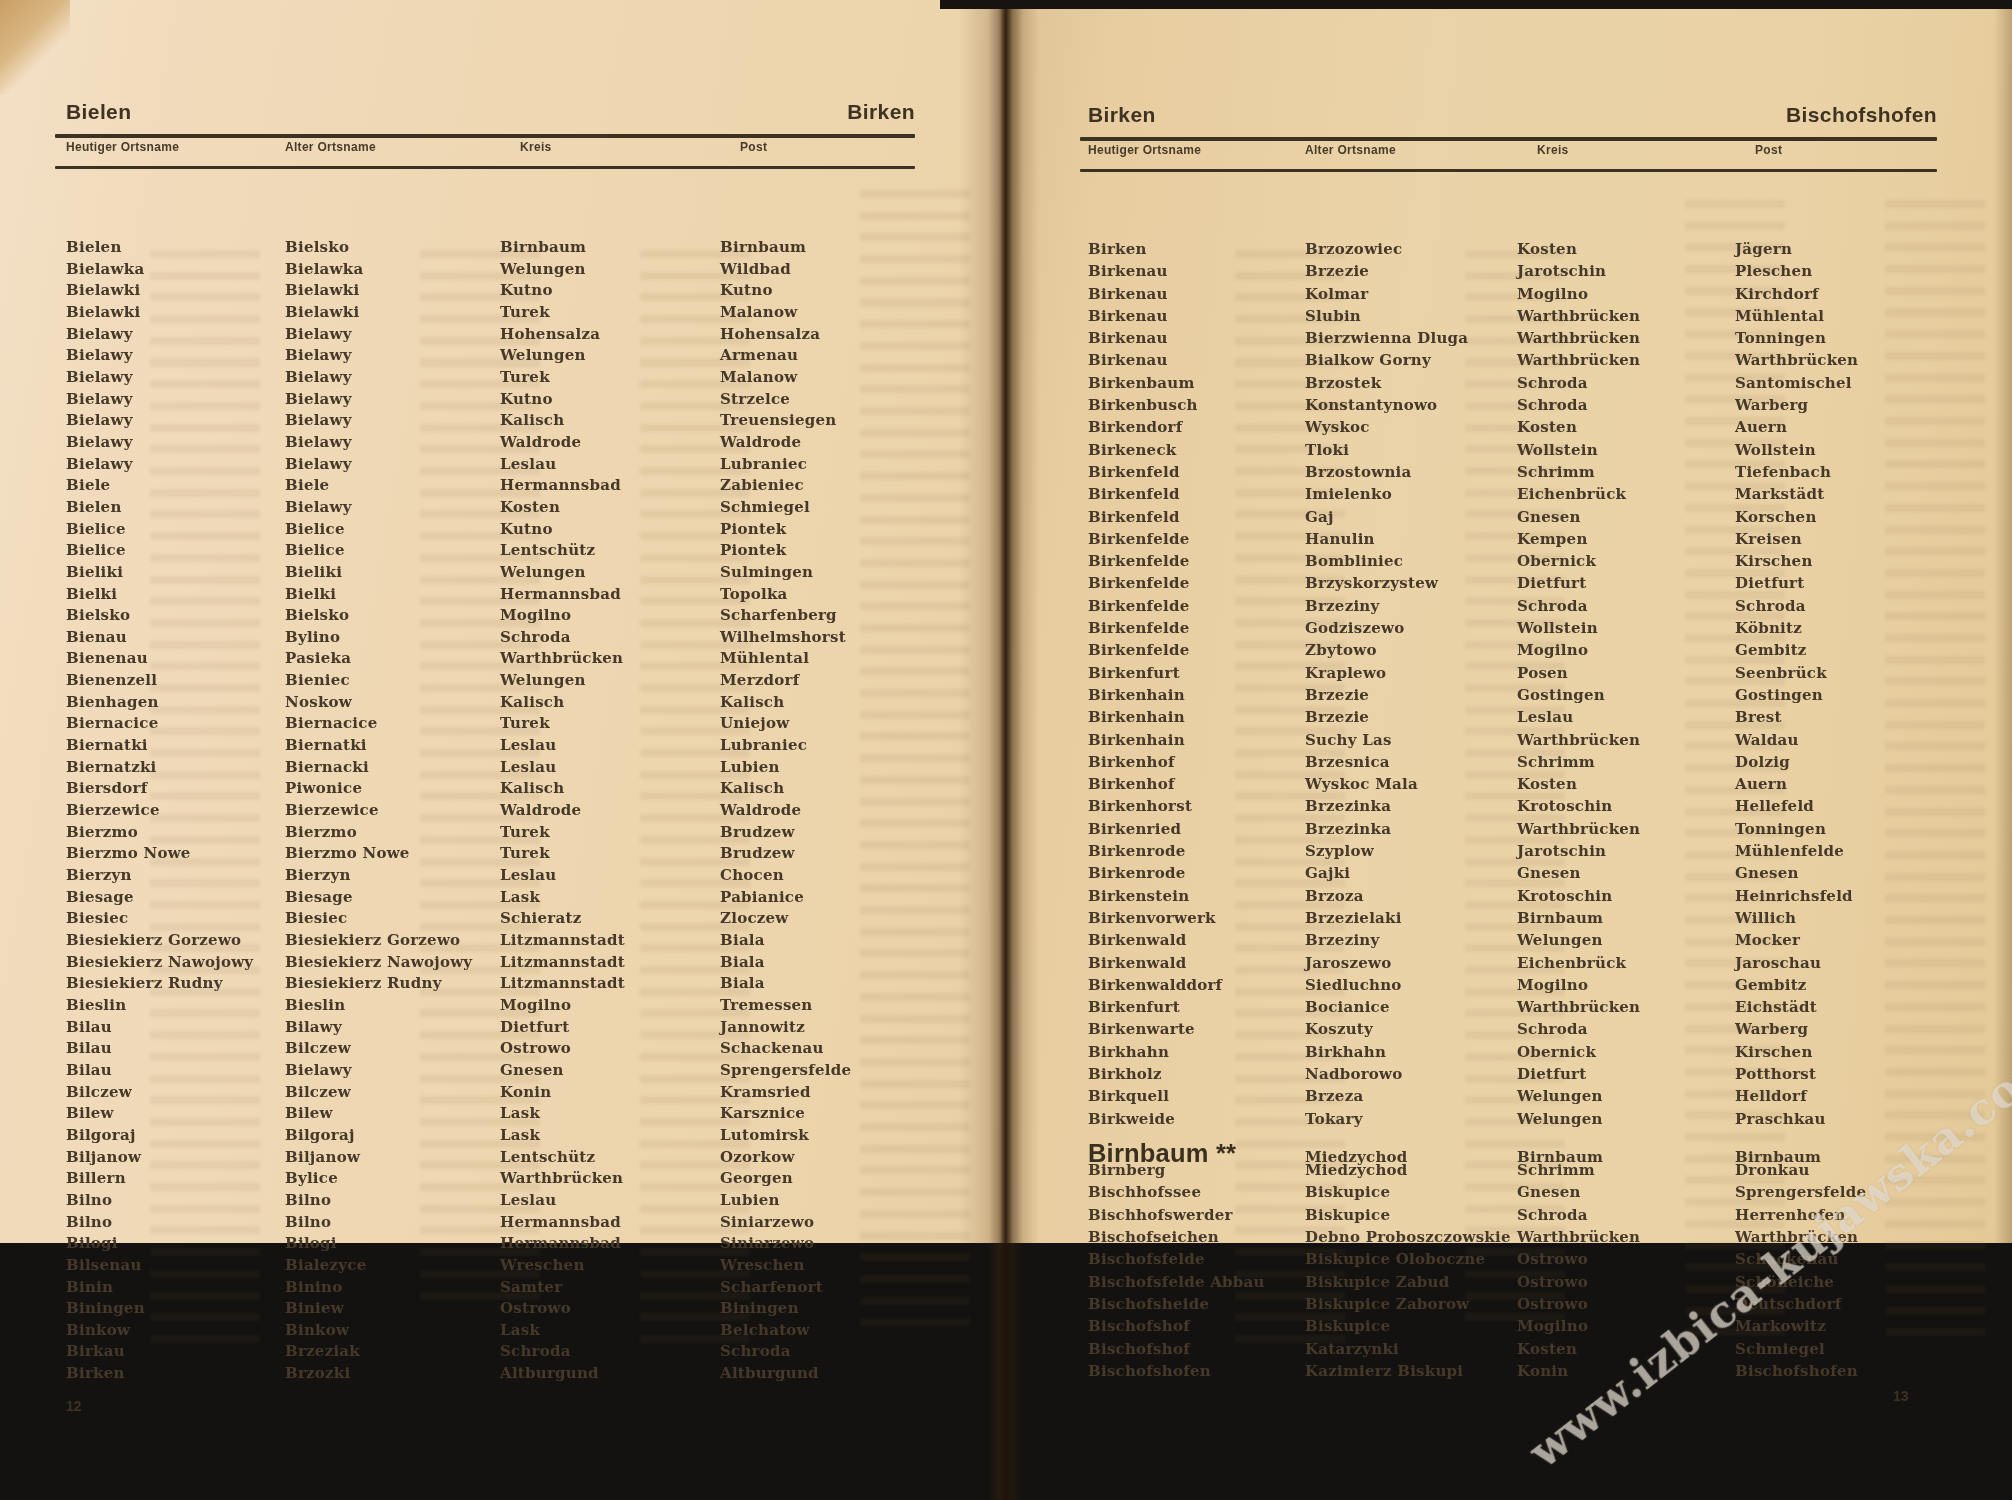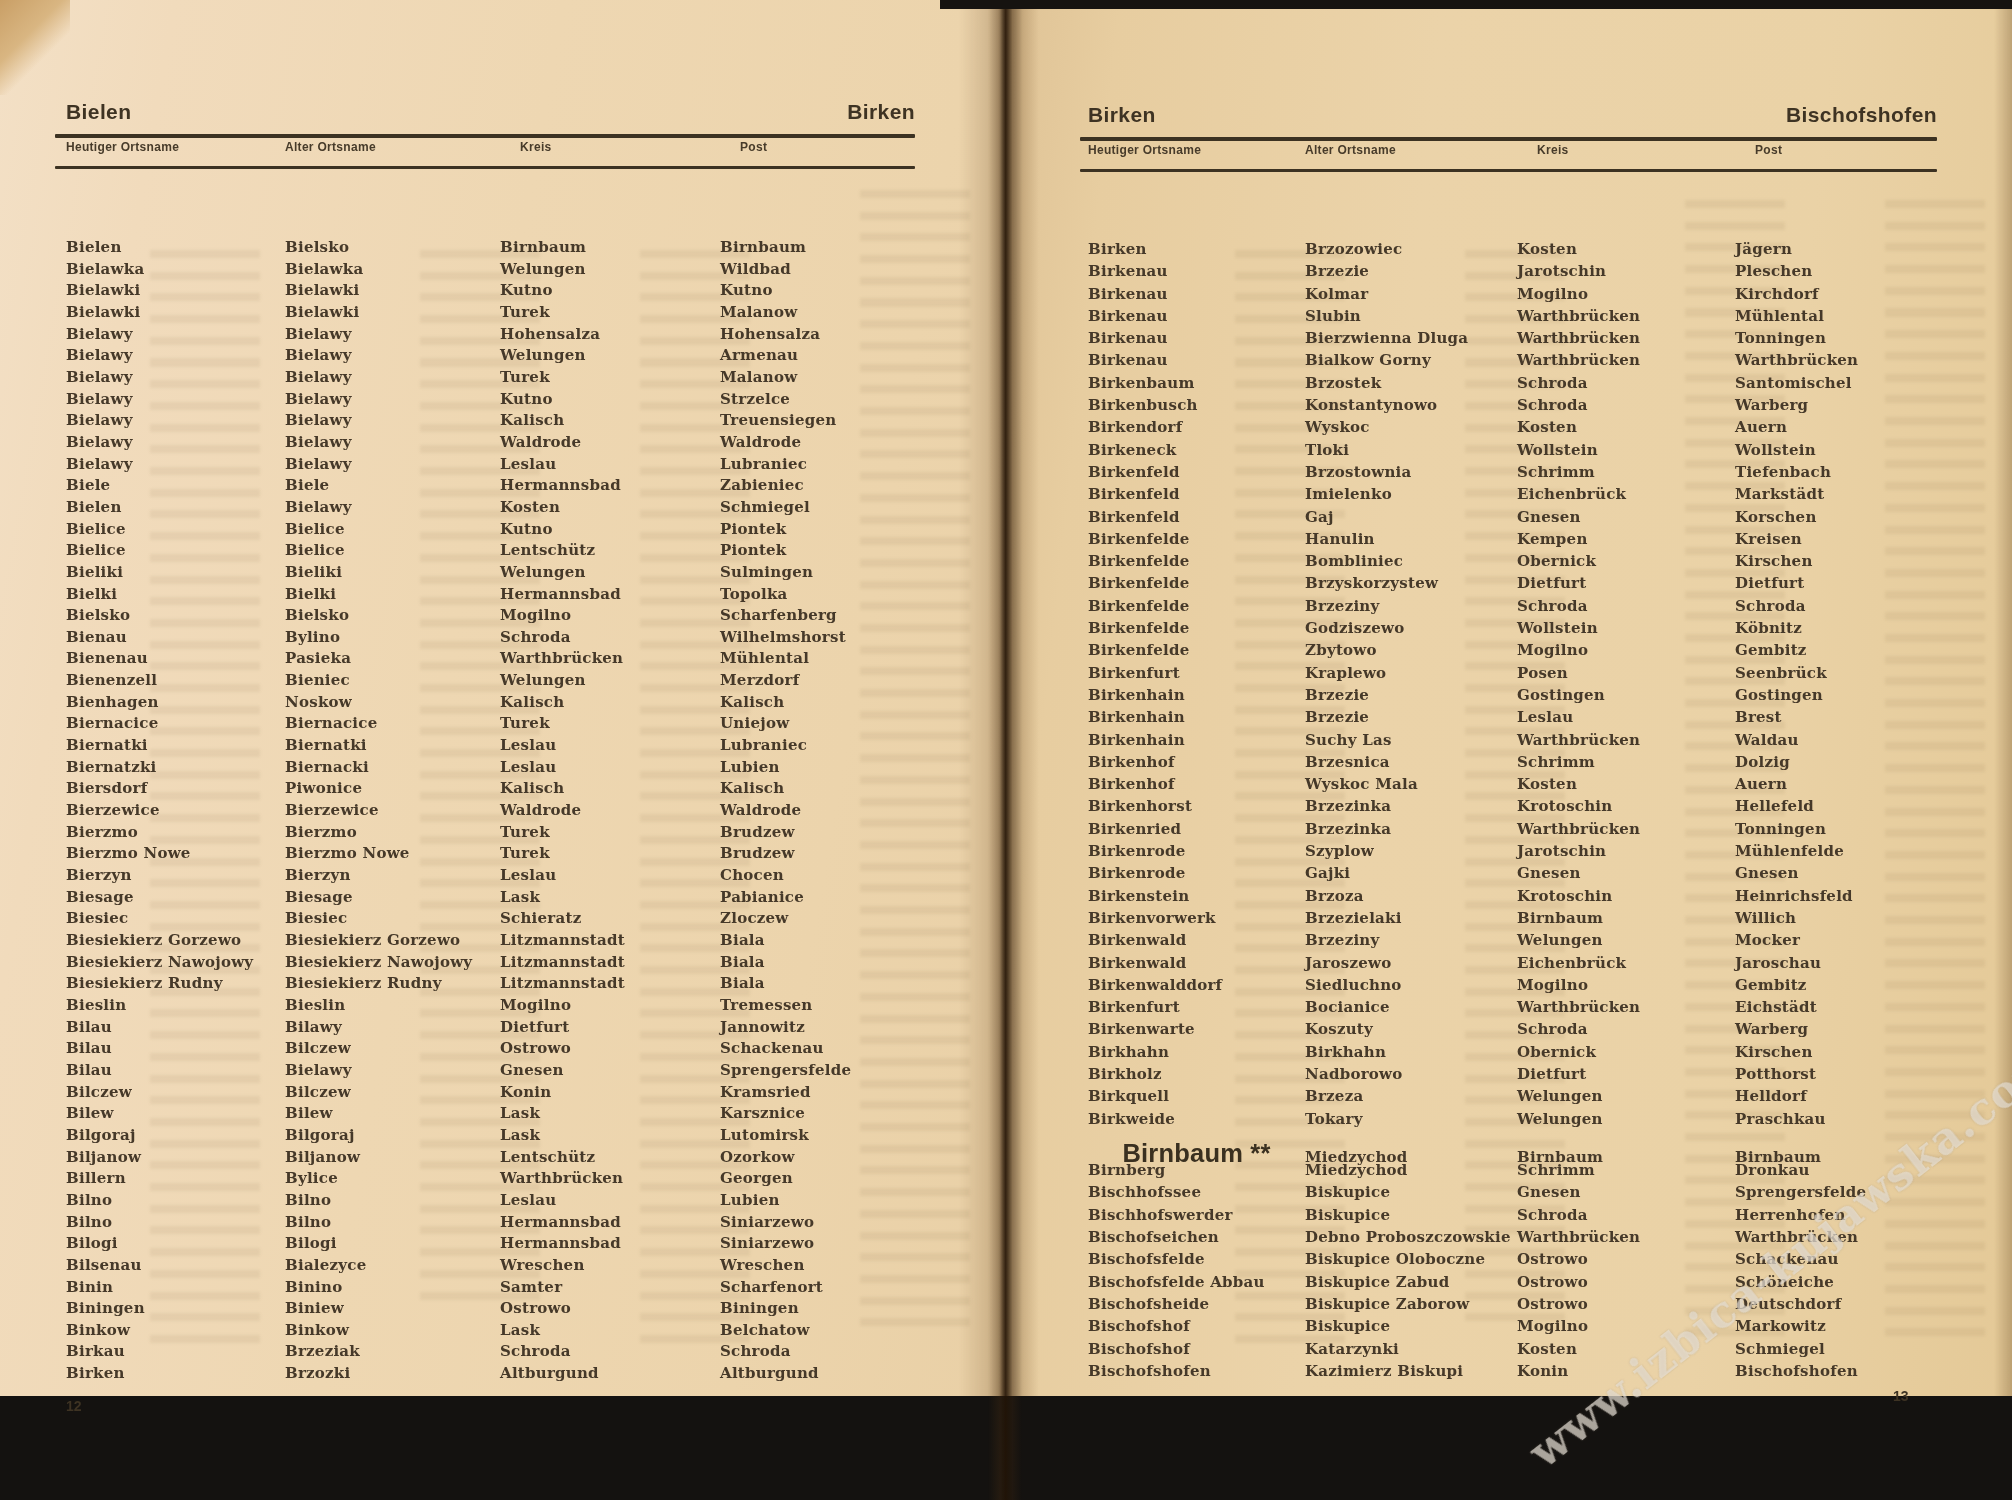--- a/index.html
+++ b/index.html
@@ -1,19 +1,19 @@
 <!DOCTYPE html>
 <html><head>
 <meta charset="utf-8">
 <style>
   html,body{margin:0;padding:0;background:#141210;}
   .spread{position:relative;width:2012px;height:1500px;overflow:hidden;
           font-family:"DejaVu Serif",serif;}
   
-  .page{position:absolute;top:0;height:1396px;}
+  .page{position:absolute;top:0;height:1243px;}
   .page-left{left:0;width:1005px;
     background:linear-gradient(100deg,#f3e0c6 0%,#f1dbbc 14%,#eed7b2 45%,#ecd4ac 78%,#e9d0a6 100%);}
   .page-left::before{content:"";position:absolute;left:0;top:0;width:70px;height:95px;
     background:linear-gradient(135deg,#c99f66 0%,#d9b682 38%,rgba(217,182,130,0) 62%);}
   .page-left::after{content:"";position:absolute;right:0;top:0;width:46px;height:100%;
     background:linear-gradient(90deg,rgba(110,75,35,0) 0%,rgba(110,75,35,0.28) 85%,rgba(60,38,15,0.55) 100%);}
   .page-right{left:1005px;width:1007px;
     background:linear-gradient(96deg,#dfc396 0%,#e7cda0 10%,#ebd3a9 38%,#ead2a6 72%,#e4c997 100%);}
   .page-right::before{content:"";position:absolute;left:0;top:0;width:34px;height:100%;
     background:linear-gradient(90deg,rgba(55,33,12,0.55) 0%,rgba(110,75,35,0.22) 55%,rgba(110,75,35,0) 100%);}
@@ -42,21 +42,21 @@
   
   .rows{position:absolute;}
   .page-left  .rows{left:66px;top:238px;width:920px;}
   .page-right .rows{left:83px;top:240px;width:915px;}
   .row{display:grid;align-items:baseline;font-weight:bold;font-size:15px;
     color:#463929;letter-spacing:.25px;white-space:nowrap;}
   .page-left  .row{grid-template-columns:219px 215px 220px 1fr;height:21.66px;}
   .page-right .row{grid-template-columns:217px 212px 218px 1fr;height:22.3px;}
   .row.em{margin-top:7px;}
   .row.em span:first-child{font-family:"Liberation Sans",sans-serif;font-size:25.5px;
-    letter-spacing:.2px;color:#3a3020;text-align:center;}
+    letter-spacing:.2px;color:#3a3020;}
   
   .pageno{position:absolute;font-family:"Liberation Sans",sans-serif;font-weight:bold;
     font-size:14px;color:#3e3323;}
   .page-left  .pageno{left:66px;top:1398px;}
   .page-right .pageno{left:888px;top:1388px;}
   
   .ghost{position:absolute;pointer-events:none;opacity:.55;filter:blur(1.6px);}
   .ghost i{position:absolute;display:block;
     background:repeating-linear-gradient(180deg,rgba(125,100,62,.16) 0 8px,rgba(125,100,62,0) 8px 21.7px);}
   .page-left .ghost .g1{left:150px;top:250px;width:110px;height:1100px;}

